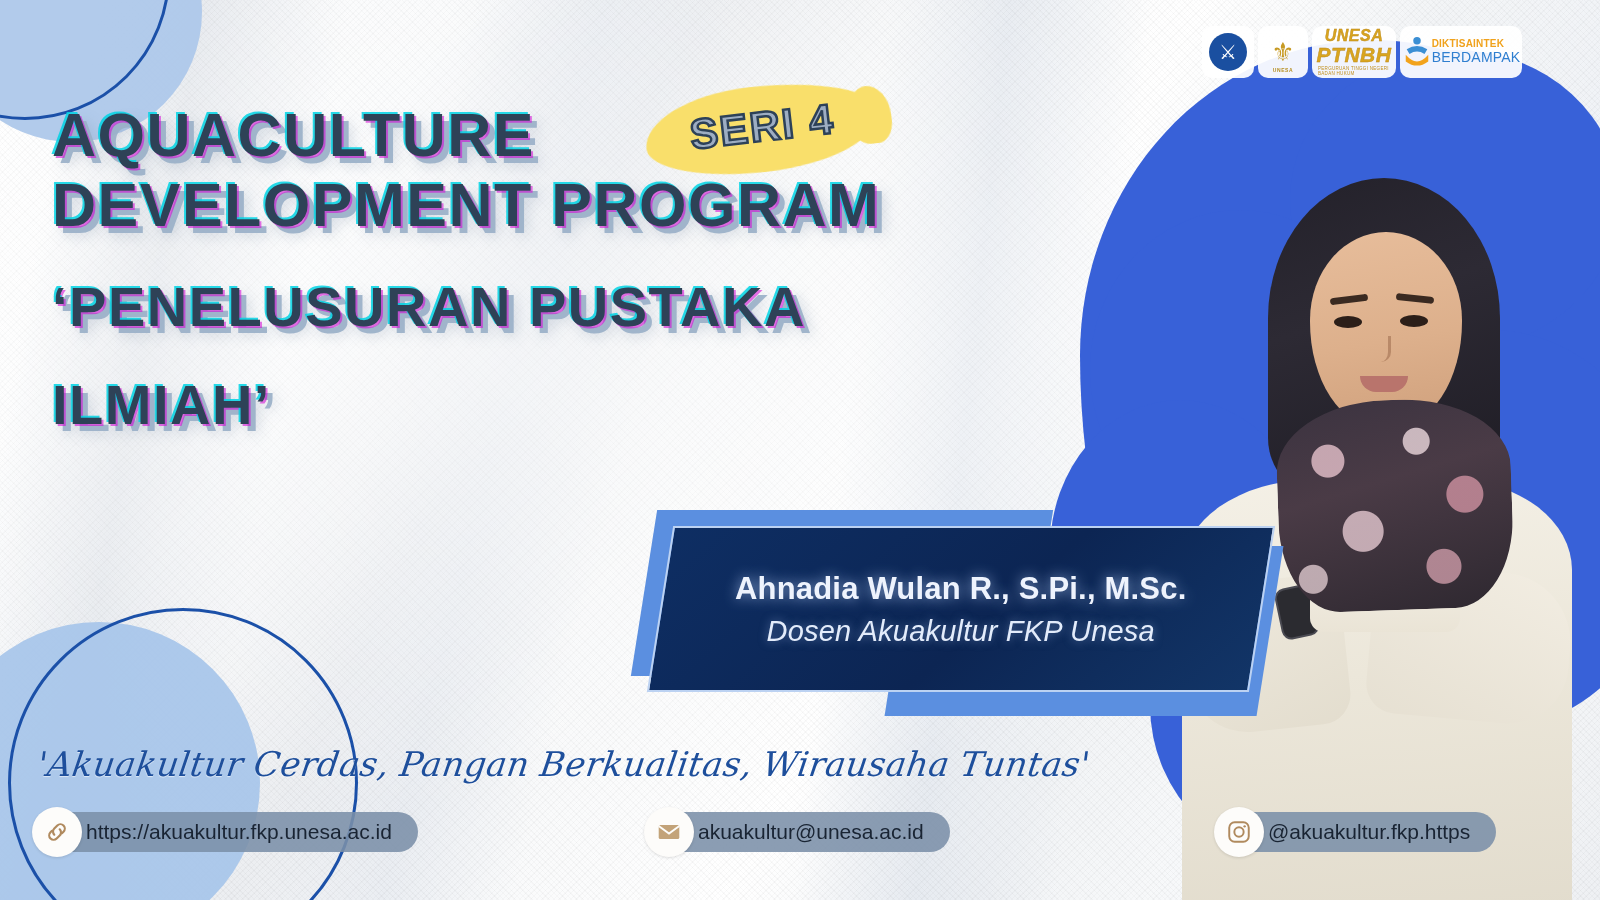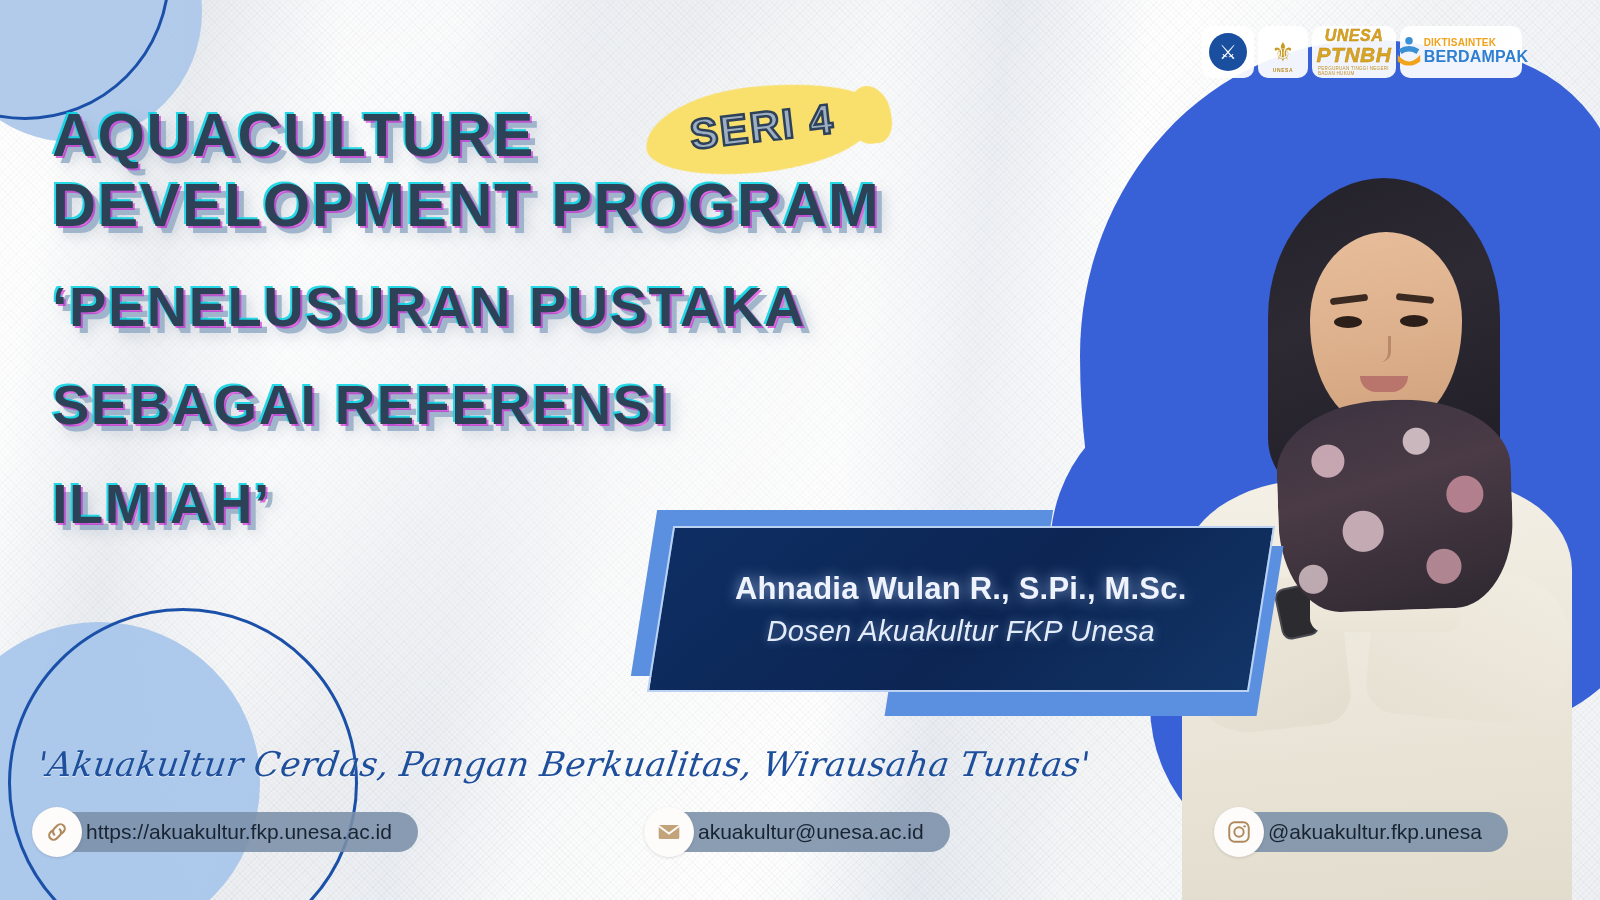--- a/index.html
+++ b/index.html
@@ -178,21 +178,21 @@
     line-height:1; letter-spacing:.5px;
     -webkit-text-stroke:.4px #b9861a;
   }
   .ptnbh-l1{ font-size:16px; }
   .ptnbh-l2{ font-size:21px; }
   .ptnbh-l3{ font-size:4.5px; color:#c08f1d; letter-spacing:.3px; margin-top:1px; }
   .logo-dikti{ width:122px; }
   .dikti-mark{ width:30px;height:32px;position:relative;flex:none; }
   .dikti-words{ display:flex;flex-direction:column;line-height:1.05; }
   .dikti-l1{ font-size:10px;font-weight:bold;color:#f0a21c;letter-spacing:.2px; }
-  .dikti-l2{ font-size:16px;font-weight:bold;color:#2f7fd0;letter-spacing:.2px; }
+  .dikti-l2{ font-size:14px;font-weight:normal;color:#2f7fd0;letter-spacing:.2px; }
 
   
   .headline{
     position:absolute; left:52px; top:106px; z-index:30;
     width:1020px;
   }
   .hl-line{
     font-family:"Liberation Sans", sans-serif;
     font-weight:bold;
     font-size:61px;
@@ -384,21 +384,20 @@
       </div>
     </div>
 
   </div>
 
   <div class="headline">
     <div class="hl-line">AQUACULTURE</div>
     <div class="hl-line">DEVELOPMENT PROGRAM</div>
     <div class="hl-group2">
       <div class="hl-line hl-sub">‘PENELUSURAN PUSTAKA</div>
-      <div class="hl-line hl-sub">SEBAGAI REFERENSI</div>
       <div class="hl-line hl-sub">ILMIAH’</div>
     </div>
   </div>
 
   <div class="seri">
     <div class="seri-brush"></div>
     <div class="seri-text">SERI 4</div>
   </div>
 
   <div class="card-wrap">
@@ -435,16 +434,16 @@
   </div>
 
   <div class="pill pill-ig">
     <span class="pill-ico">
       <svg class="ico-svg" viewBox="0 0 24 24" fill="none" stroke="#b08a5e" stroke-width="1.8">
         <rect x="3" y="3" width="18" height="18" rx="5"></rect>
         <circle cx="12" cy="12" r="4.3"></circle>
         <circle cx="17.2" cy="6.8" r="1.1" fill="#b08a5e" stroke="none"></circle>
       </svg>
     </span>
-    <span>@akuakultur.fkp.unesa</span>
+    <span>@akuakultur.fkp.https</span>
   </div>
 
 </div>
 
 </body></html>

